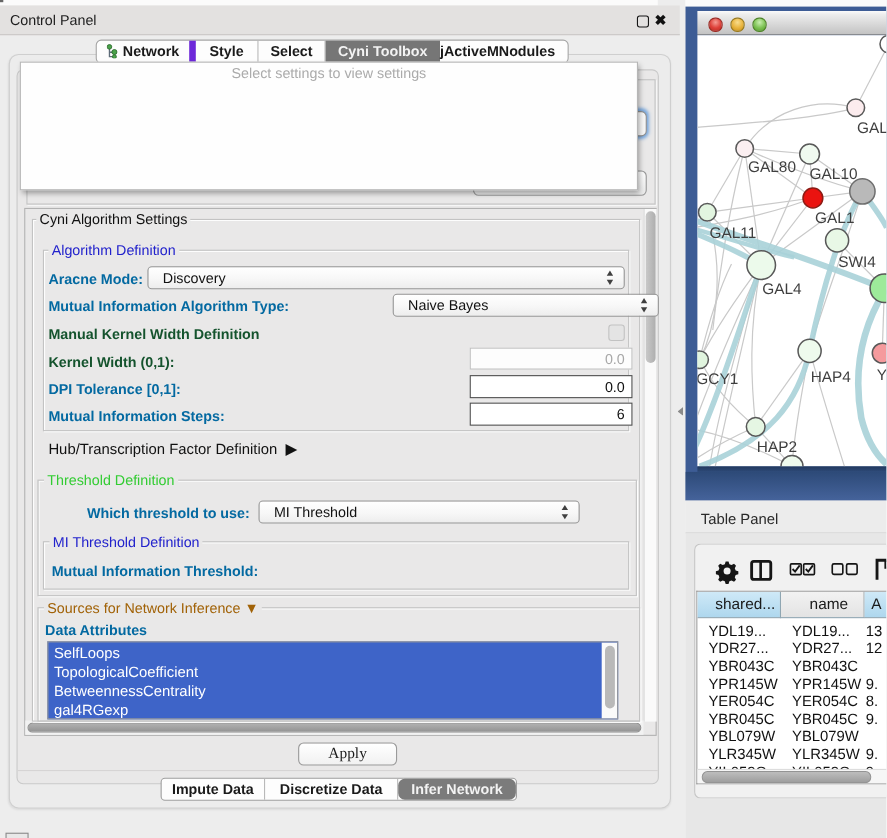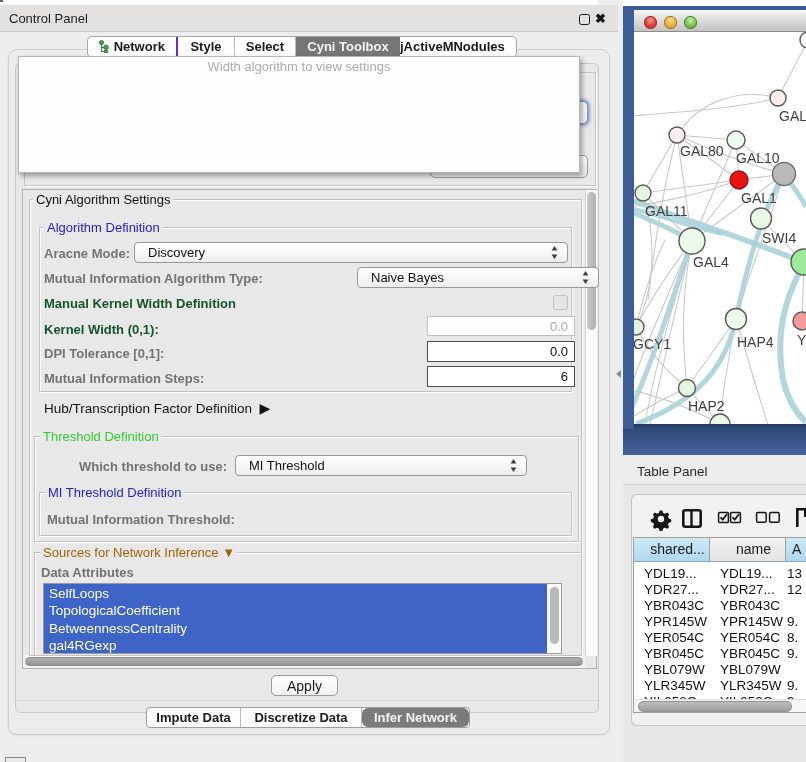--- a/index.html
+++ b/index.html
@@ -1,19 +1,19 @@
 <!DOCTYPE html>
 <html><head>
 <meta charset="utf-8">
 <style>
 html,body{margin:0;padding:0;}
 #stage{position:relative;width:806px;height:762px;overflow:hidden;background:#fafafa;
   font-family:"Liberation Sans",sans-serif;}
 .abs{position:absolute;}
-.lbl{font-size:13px;font-weight:bold;color:#737373;}
+.lbl{font-size:13px;font-weight:bold;color:#0369a1;}
 .dis{color:#14532d;}
 .combo{position:absolute;border:1px solid #989898;border-radius:4px;
   background:linear-gradient(#ffffff,#f7f7f7 55%,#ededed);height:19px;
   font-size:13px;color:#111;}
 .combo .ct{position:absolute;left:13px;top:2px;}
 .arrows{position:absolute;right:9px;top:2px;width:7px;height:15px;}
 .field{position:absolute;background:#fff;font-size:13px;color:#111;text-align:right;}
 .gtitle{position:absolute;font-size:13px;background:#e9e8e8;padding:0 3px;}
 .gbox{position:absolute;border:1px solid #c3c3c3;box-shadow:1px 1px 0 #fdfdfd, inset 1px 1px 0 #fdfdfd;}
 </style>
@@ -203,21 +203,21 @@
   <div class="abs" style="left:0;top:5px;width:618px;height:27px;background:#e3e1e0;border-bottom:1px solid #cac8c7;box-sizing:border-box;"></div>
   <div class="abs" style="left:9px;top:11px;font-size:13px;color:#1d1d1d;">Control Panel</div>
   <div class="abs" style="left:579px;top:14px;width:9px;height:9px;border:1.7px solid #161616;border-radius:2.5px;"></div>
   <div class="abs" style="left:595px;top:11px;font-size:13px;font-weight:bold;color:#111;">✖</div>
 
   <div class="abs" style="left:8px;top:49px;width:602px;height:686px;background:#ececec;border:1px solid #cfcfcf;border-radius:9px;box-sizing:border-box;box-shadow:0 1px 2px rgba(0,0,0,0.08);"></div>
 
   <div class="abs" style="left:15px;top:63px;width:584px;height:650px;background:#e9e8e8;border:1px solid #c9c9c9;border-radius:6px;box-sizing:border-box;"></div>
 
   <div class="abs" style="left:87px;top:36px;width:430px;height:22px;background:#fdfdfd;border:1px solid #a6a6a6;border-radius:5px;box-sizing:border-box;font-size:13px;font-weight:bold;color:#1a1a1a;">
-    <div class="abs" style="left:0;top:0;width:90px;height:20px;line-height:20px;text-align:center;border-right:2px solid #6d28d9;box-sizing:border-box;">
+    <div class="abs" style="left:0;top:0;width:90px;height:20px;line-height:20px;text-align:center;border-right:6px solid #6d28d9;box-sizing:border-box;">
       <svg width="11" height="13" viewBox="0 0 11 13" style="vertical-align:-2px;">
           <path d="M2.5 4 V11.5 H6 M2.5 7.5 H6" fill="none" stroke="#5d6b78" stroke-width="1.2"></path>
           <circle cx="2.5" cy="2.6" r="2.1" fill="#4aa34a" stroke="#2e6b2e" stroke-width="0.8"></circle>
           <circle cx="7" cy="7.3" r="2.3" fill="#4aa34a" stroke="#2e6b2e" stroke-width="0.8"></circle>
           <circle cx="7" cy="11.5" r="1.8" fill="#4aa34a" stroke="#2e6b2e" stroke-width="0.8"></circle>
         </svg>
       Network</div>
     <div class="abs" style="left:90px;top:0;width:57px;height:20px;line-height:20px;text-align:center;border-right:1px solid #b9b9b9;box-sizing:border-box;">Style</div>
     <div class="abs" style="left:147px;top:0;width:61px;height:20px;line-height:20px;text-align:center;border-right:1px solid #b9b9b9;box-sizing:border-box;">Select</div>
     <div class="abs" style="left:208px;top:0;width:104px;height:20px;line-height:20px;text-align:center;background:#767676;color:#f3f3f3;">Cyni Toolbox</div>
@@ -294,28 +294,28 @@
   <div class="gtitle" style="left:40px;top:545px;color:#a16207;">Sources for Network Inference <span style="font-size:13px;">▼</span></div>
   <div class="abs lbl" style="left:41px;top:565px;">Data Attributes</div>
   <div class="abs" style="left:43px;top:583px;width:519px;height:71px;border:1px solid #9a9a9a;background:#3e64c8;box-sizing:border-box;overflow:hidden;">
     <div style="font-size:13.5px;color:#fff;line-height:17.3px;padding:1px 0 0 5px;">SelfLoops<br>TopologicalCoefficient<br>BetweennessCentrality<br>gal4RGexp</div>
     <div class="abs" style="right:0;top:0;width:14px;height:70px;background:#fafafa;"></div>
     <div class="abs" style="right:2px;top:3px;width:9px;height:57px;border-radius:5px;background:#b9b9b9;"></div>
   </div>
 
   <div class="abs" style="left:16px;top:700px;width:582px;height:1px;background:#d6d4d4;"></div>
 
-  <div class="abs" style="left:271px;top:675px;width:67px;height:21px;border:1px solid #9b9b9b;border-radius:5px;background:linear-gradient(#ffffff,#f1f1f1);text-align:center;font-size:14px;color:#1a1a1a;line-height:20px;box-sizing:border-box;">Apply</div>
+  <div class="abs" style="left:271px;top:675px;width:90px;height:21px;border:1px solid #9b9b9b;border-radius:5px;background:linear-gradient(#ffffff,#f1f1f1);text-align:center;font-size:14px;color:#1a1a1a;line-height:20px;box-sizing:border-box;font-family:Liberation Serif, serif;">Apply</div>
 
   <div class="abs" style="left:146px;top:707px;width:324px;height:21px;background:#fdfdfd;border:1px solid #9e9e9e;border-radius:4px;box-sizing:border-box;font-size:13px;font-weight:bold;color:#1a1a1a;">
     <div class="abs" style="left:0;top:0;width:94px;height:19px;line-height:19px;text-align:center;border-right:1px solid #b9b9b9;box-sizing:border-box;">Impute Data</div>
     <div class="abs" style="left:94px;top:0;width:121px;height:19px;line-height:19px;text-align:center;border-right:1px solid #b9b9b9;box-sizing:border-box;">Discretize Data</div>
     <div class="abs" style="left:215px;top:0;width:107px;height:19px;line-height:19px;text-align:center;background:#7b7b7b;color:#f3f3f3;border-radius:6px;">Infer Network</div>
   </div>
 
   <div class="abs" style="left:18px;top:56px;width:562px;height:117px;background:#fefefe;border:1px solid #b6b6b6;box-shadow:2px 3px 5px rgba(0,0,0,0.35);box-sizing:border-box;">
-    <div style="text-align:center;font-size:13px;color:#ababab;padding-top:2px;">Width algorithm to view settings</div>
+    <div style="text-align:center;font-size:13px;color:#ababab;padding-top:2px;">Select settings to view settings</div>
   </div>
 
   <div class="abs" style="left:5px;top:757px;width:19px;height:10px;border:1.5px solid #8a8a8a;background:#e8e8e8;"></div>
 
   <div class="abs" style="left:616px;top:370px;width:5px;height:8px;background:#8a8a8a;clip-path:polygon(100% 0,100% 100%,0 50%);"></div>
 </div>
 
 </body></html>

